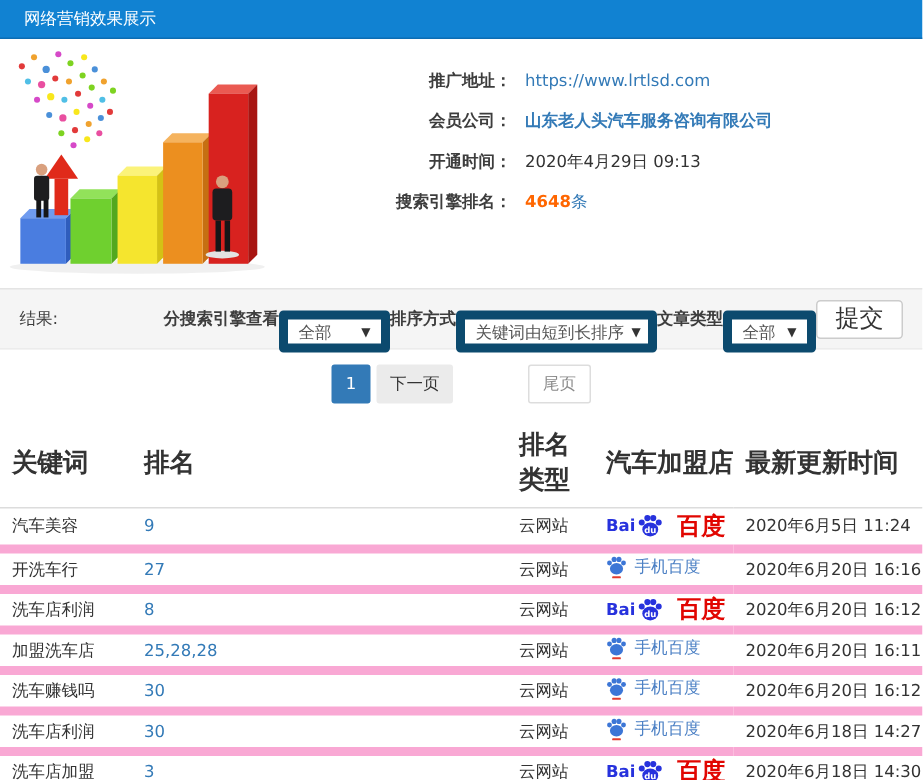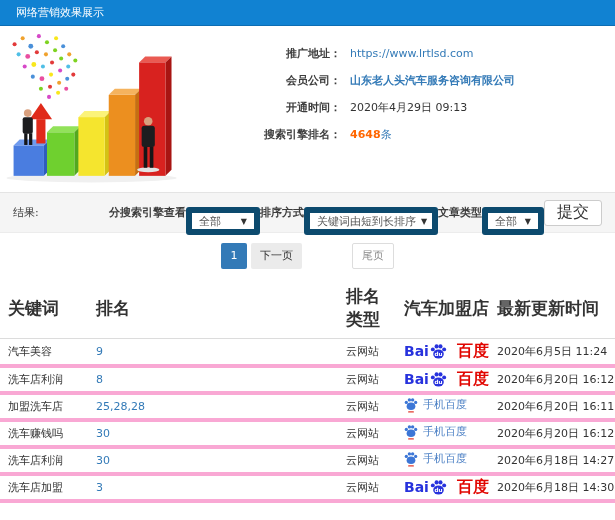--- a/index.html
+++ b/index.html
@@ -66,25 +66,25 @@
   }
   .page-current { background: #337ab7; color: #fff; padding: 0; }
   .page-next { background: #ebebeb; color: #333; }
   .page-last { background: #fff; border: 1px solid #ddd; line-height: 24px; color: #8a8a8a; margin-left: 46px; }
   
   table { width: 100%; border-collapse: collapse; table-layout: fixed; }
   th {
     text-align: left; font-weight: bold; color: #333;
     padding: 7px 0 7px 8px; border-bottom: 1px solid #dcdcdc; font-size: 17px;
   }
-  td { height: 27px; padding: 0 0 0 8px; border-bottom: 4px solid #f9a8d4; font-size: 11px; vertical-align: middle; }
+  td { height: 27px; padding: 0 0 0 8px; border-bottom: 6px solid #f9a8d4; font-size: 11px; vertical-align: middle; }
   .rank-cell { color: #337ab7; }
   
   .baidu-logo { display: inline-flex; align-items: center; font-weight: bold; line-height: 1; }
-  .baidu-logo .bai { color: #2732dd; font-size: 14px; letter-spacing: 0; }
+  .baidu-logo .bai { color: #2732dd; font-size: 11px; letter-spacing: 0; }
   .baidu-logo .du-cn { color: #e10601; font-size: 16px; margin-left: 9px; }
   .paw { fill: currentColor; }
   .paw-big { width: 17px; height: 17px; color: #2732dd; margin: 0 1px; }
   .paw-du { fill: #fff; font-size: 8px; font-weight: bold; text-anchor: middle; }
   .mobile-logo { display: inline-flex; align-items: center; line-height: 1; }
   .paw-small { width: 14px; height: 16px; color: #3c76d6; }
   .mobile-text { color: #4a7fc4; margin-left: 5px; }
 </style>
 </head>
 <body>
@@ -259,20 +259,39 @@
               <circle cx="14.8" cy="4.8" r="2.9"></circle>
               <circle cx="20" cy="9" r="2.8"></circle>
             <text x="12" y="18.5" class="paw-du">du</text>
           </svg>
           <span class="du-cn">百度</span>
         </span>
       </td>
       <td>2020年6月5日 11:24</td>
     </tr>
 
+    <tr>
+      <td>开洗车行</td>
+      <td class="rank-cell">27</td>
+      <td>云网站</td>
+      <td>
+        <span class="mobile-logo">
+          <svg class="paw paw-small" viewBox="0 0 24 27">
+            <ellipse cx="12" cy="15.5" rx="7.5" ry="6.5"></ellipse>
+              <circle cx="4" cy="9" r="2.8"></circle>
+              <circle cx="9.3" cy="4.8" r="2.9"></circle>
+              <circle cx="14.8" cy="4.8" r="2.9"></circle>
+              <circle cx="20" cy="9" r="2.8"></circle>
+            <rect x="7" y="24" width="10" height="2.4" rx="1" fill="#e23c2e"></rect>
+          </svg>
+          <span class="mobile-text">手机百度</span>
+        </span>
+      </td>
+      <td>2020年6月20日 16:16</td>
+    </tr>
 
 
     <tr>
       <td>洗车店利润</td>
       <td class="rank-cell">8</td>
       <td>云网站</td>
       <td>
         <span class="baidu-logo">
           <span class="bai">Bai</span>
           <svg class="paw paw-big" viewBox="0 0 24 24">

